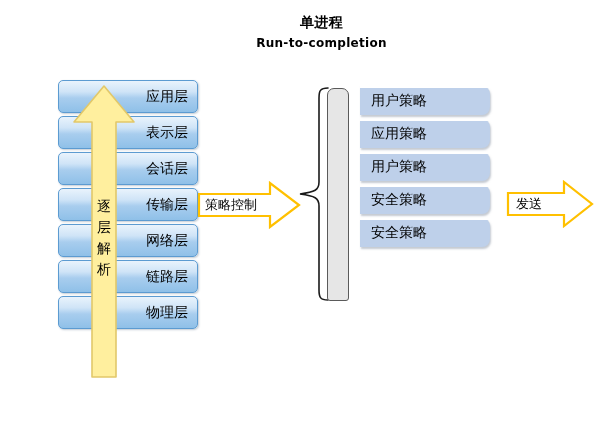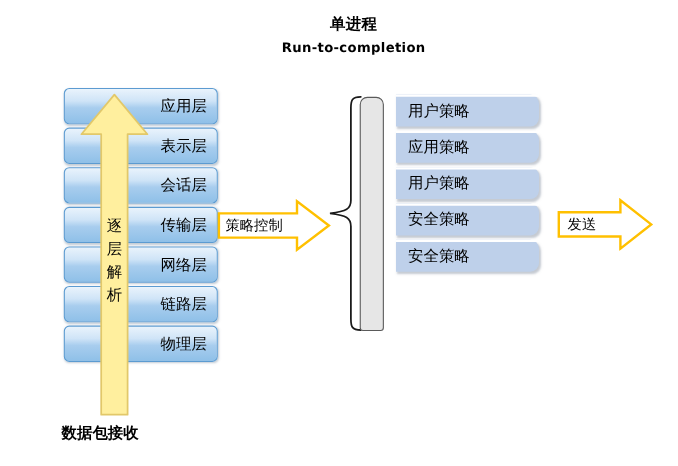--- a/index.html
+++ b/index.html
@@ -214,21 +214,20 @@
       <polygon points="32,2 62,38 44,38 44,293 20,293 20,38 2,38" fill="#ffef9e" stroke="#e2c86a" stroke-width="1.6" stroke-linejoin="round"></polygon>
     </svg>
     <div class="up-arrow-text">
       <span>逐</span>
       <span>层</span>
       <span>解</span>
       <span>析</span>
     </div>
   </div>
 
-  <div class="caption-bottom">数据包接收</div>
 
   <div class="block-arrow" id="arrow-policy">
     <svg width="104" height="48" viewBox="0 0 104 48" xmlns="http://www.w3.org/2000/svg">
       <polygon points="2,13 73,13 73,2 102,24 73,46 73,35 2,35" fill="#ffffff" stroke="#ffc000" stroke-width="2.2" stroke-linejoin="miter"></polygon>
     </svg>
     <span class="ba-text">策略控制</span>
   </div>
 
   <div class="block-arrow" id="arrow-send">
     <svg width="88" height="48" viewBox="0 0 88 48" xmlns="http://www.w3.org/2000/svg">

